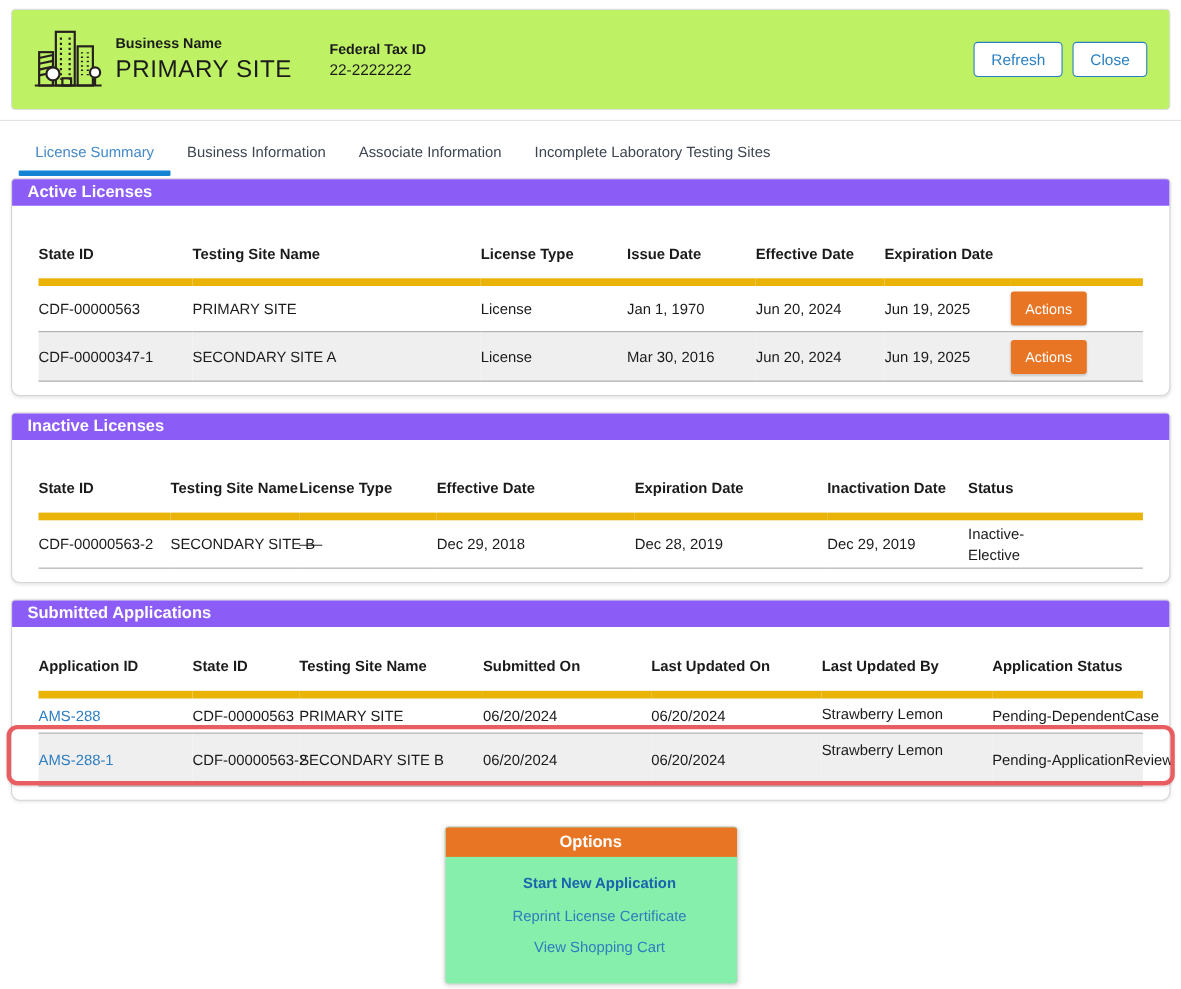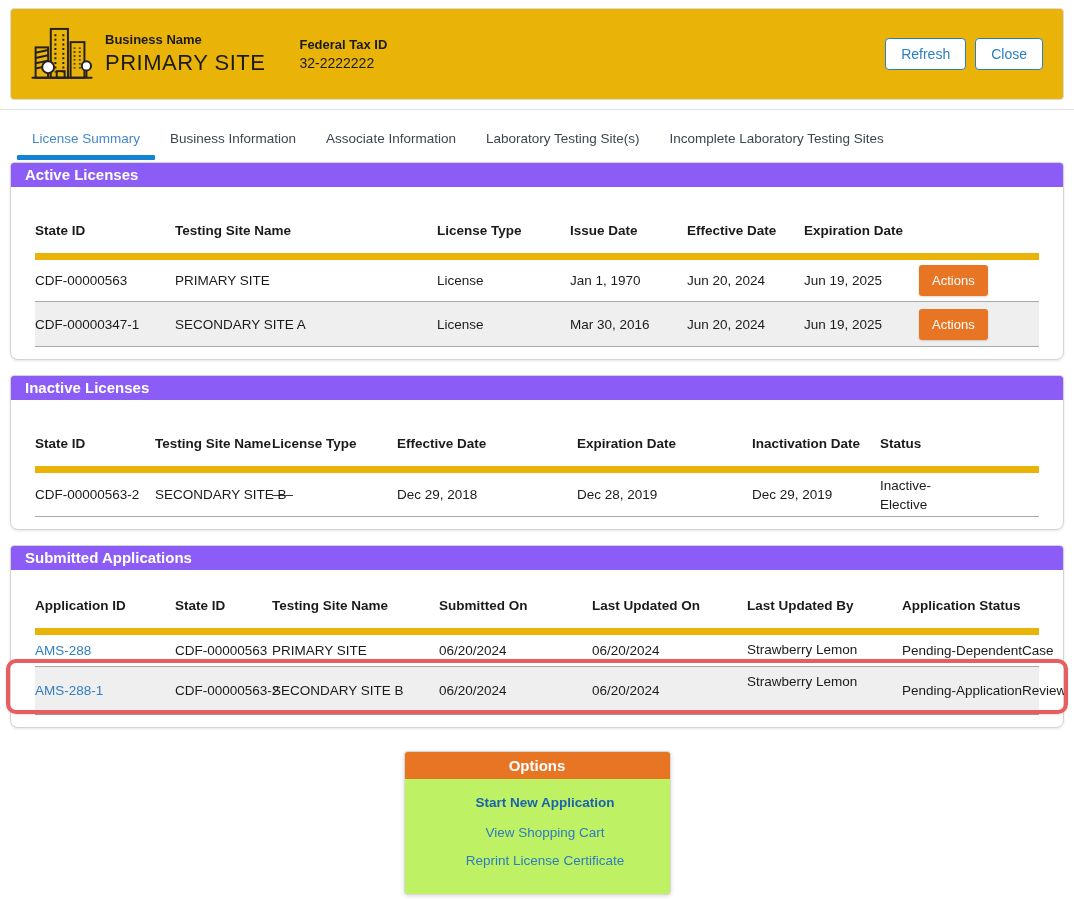--- a/index.html
+++ b/index.html
@@ -13,21 +13,21 @@
 
   
   .header-card {
     margin:8px 10px 0 10px;
     border:1px solid #dcdcdc;
     border-radius:4px;
     height:92px;
     display:flex;
     align-items:center;
     padding:0 20px 0 18px;
-    background:#eab308;
+    background:#bef264;
   }
   .biz-icon { width:66px; height:66px; flex:0 0 auto; margin-right:10px; }
   .hdr-field { margin-right:34px; }
   .hdr-label { font-size:13px; font-weight:bold; color:#1b1b1b; margin-bottom:3px; }
   .hdr-value-big { font-size:22px; color:#1b1b1b; letter-spacing:.5px; }
   .hdr-value { font-size:14px; color:#1b1b1b; }
   .hdr-spacer { flex:1; }
   .hdr-btn {
     background:#fff;
     border:1px solid #2a7fc1;
@@ -137,21 +137,21 @@
     box-shadow:0 1px 2px rgba(0,0,0,.12);
   }
 
   
   .options-panel {
     width:267px;
     margin:23px auto 28px auto;
     border:1px solid #d8d8d8;
     border-radius:4px;
     box-shadow:0 1px 4px rgba(0,0,0,.15);
-    background:#bef264;
+    background:#86efac;
     overflow:hidden;
   }
   .options-header {
     background:#e87524;
     color:#fff;
     font-weight:bold;
     font-size:15px;
     text-align:center;
     height:27px;
     line-height:27px;
@@ -190,34 +190,33 @@
       <line x1="87" y1="75" x2="87" y2="86"></line>
       <rect x="42" y="76" width="12" height="10"></rect>
       <line x1="4" y1="86" x2="96" y2="86"></line>
     </svg>
     <div class="hdr-field">
       <div class="hdr-label">Business Name</div>
       <div class="hdr-value-big">PRIMARY SITE</div>
     </div>
     <div class="hdr-field">
       <div class="hdr-label">Federal Tax ID</div>
-      <div class="hdr-value">32-2222222</div>
+      <div class="hdr-value">22-2222222</div>
     </div>
     <div class="hdr-spacer"></div>
     <button class="hdr-btn">Refresh</button>
     <button class="hdr-btn">Close</button>
   </div>
   <div class="full-divider"></div>
 </div>
 
 <div class="tabs">
   <div class="tab active">License Summary</div>
   <div class="tab">Business Information</div>
   <div class="tab">Associate Information</div>
-  <div class="tab">Laboratory Testing Site(s)</div>
   <div class="tab">Incomplete Laboratory Testing Sites</div>
 </div>
 
 <div class="card">
   <div class="section-title">Active Licenses</div>
   <table class="active-tbl">
     <colgroup>
       <col style="width:140px">
         <col style="width:262px">
         <col style="width:133px">
@@ -341,16 +340,16 @@
       </tr>
     </tbody>
   </table>
   <div class="red-annotation"></div>
 </div>
 
 <div class="options-panel">
   <div class="options-header">Options</div>
   <div class="options-body">
     <a class="options-link primary">Start New Application</a>
+    <a class="options-link">Reprint License Certificate</a>
     <a class="options-link">View Shopping Cart</a>
-    <a class="options-link">Reprint License Certificate</a>
   </div>
 </div>
 
 </body></html>

